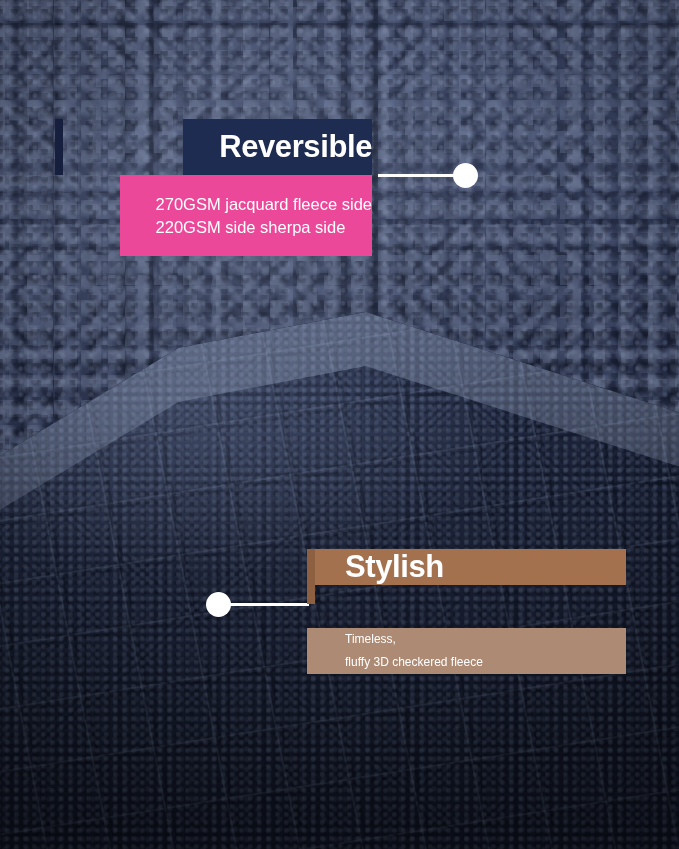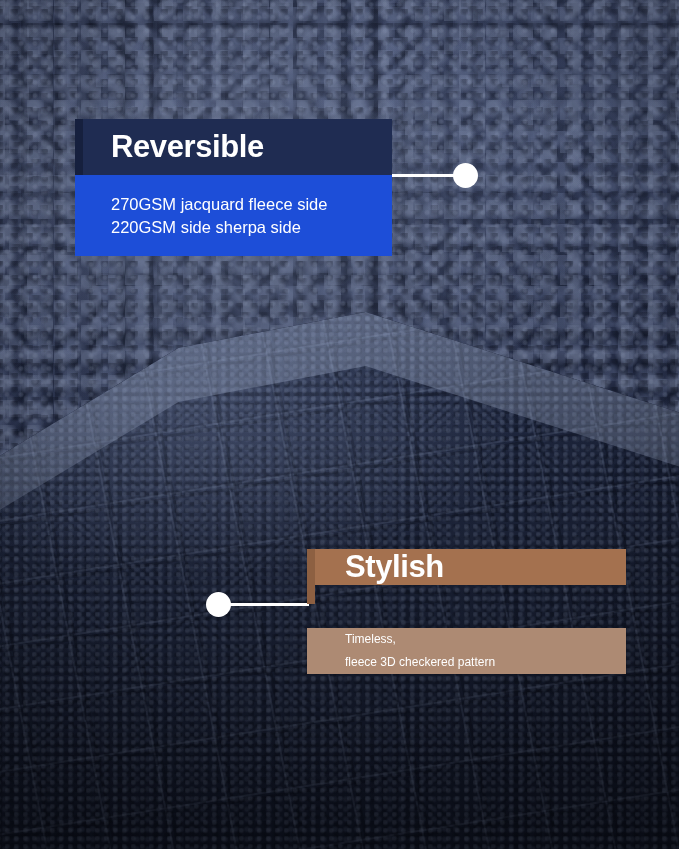--- a/index.html
+++ b/index.html
@@ -201,40 +201,41 @@
     flex-direction: column;
     justify-content: center;
   }
   .callout-line {
     color: #ffffff;
     white-space: nowrap;
   }
 
   
   #callout-reversible {
-    left: 75px;
+    left: 55px;
     top: 119px;
     width: 317px;
     height: 137px;
+    align-items: flex-end;
   }
   #callout-reversible .callout-head {
     height: 56px;
     background: #1f2c52;
     padding-left: 36px;
   }
   #callout-reversible .accent {
     position: absolute;
     left: 0; top: 0;
     width: 8px; height: 56px;
     background: #16203e;
   }
   #callout-reversible .callout-title { font-size: 31px; }
   #callout-reversible .callout-body {
     height: 81px;
-    background: #1d4ed8;
+    background: #ec4899;
     padding-left: 36px;
   }
   #callout-reversible .callout-line {
     font-size: 16.5px;
     line-height: 23px;
   }
 
   
   #callout-stylish {
     left: 307px;
@@ -302,17 +303,17 @@
     </div>
   </div>
 
   <div class="callout" id="callout-stylish">
     <div class="callout-head">
       <div class="accent"></div>
       <span class="callout-title">Stylish</span>
     </div>
     <div class="callout-body">
       <span class="callout-line">Timeless,</span>
-      <span class="callout-line">fleece 3D checkered pattern</span>
+      <span class="callout-line">fluffy 3D checkered fleece</span>
     </div>
   </div>
 
 </div>
 
 </body></html>

